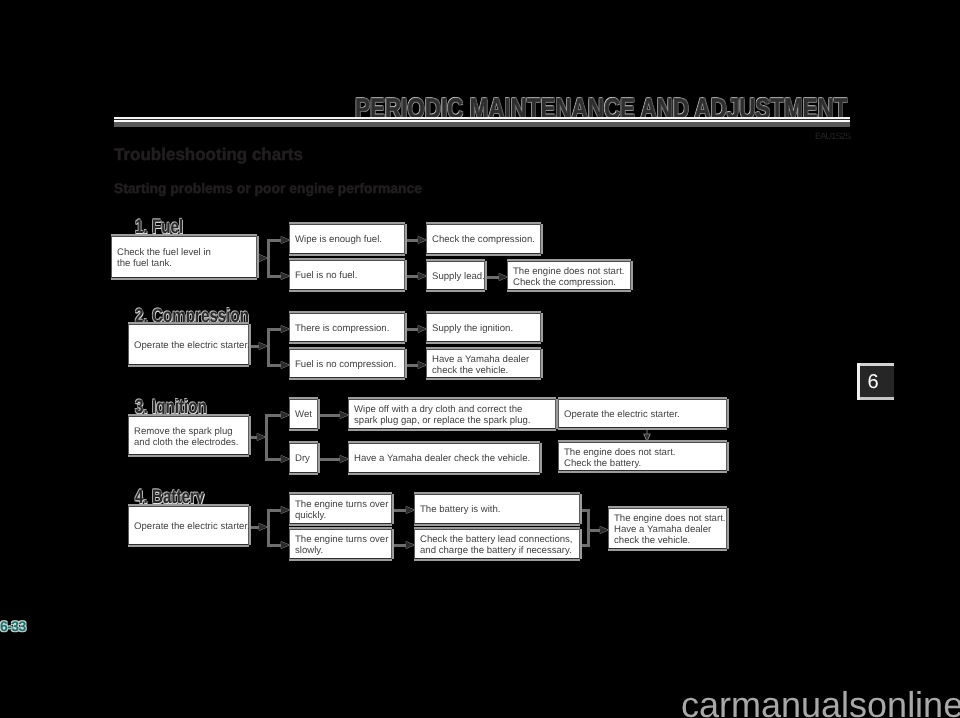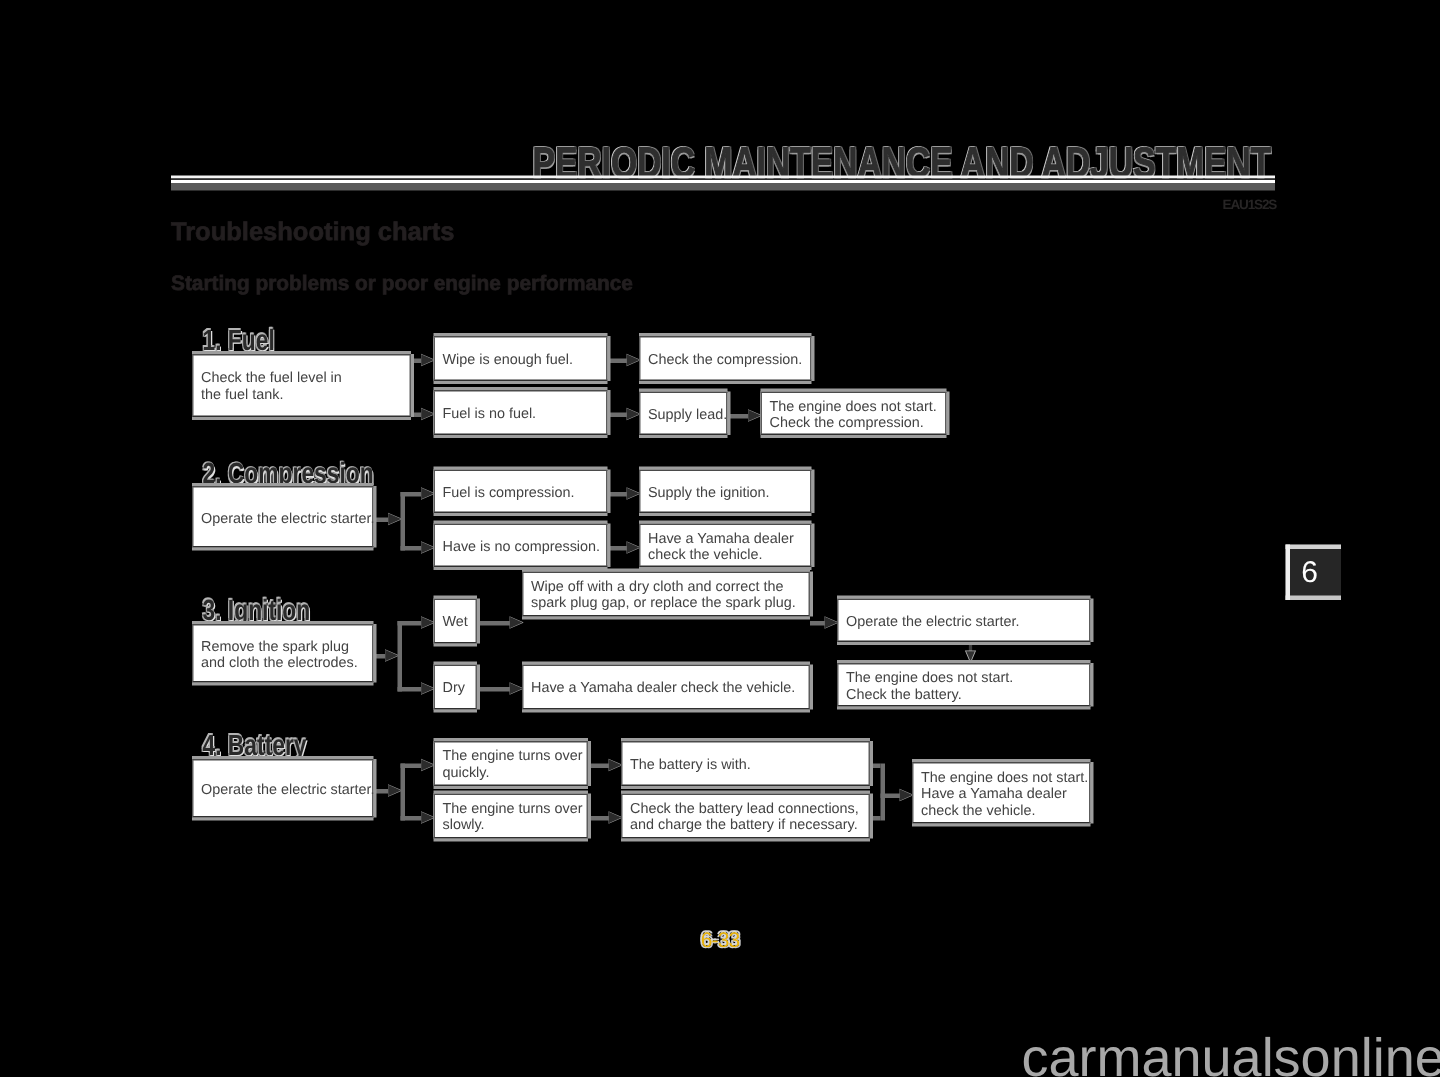--- a/index.html
+++ b/index.html
@@ -14,38 +14,38 @@
     color:#2e2e2e;white-space:nowrap;line-height:1;
     transform:scaleX(0.786);transform-origin:left top;
     -webkit-text-stroke:0.7px #2e2e2e;
     text-shadow: -1px -1px 0 #c9c9c9, 0 -1px 0 #8e8e8e, 1px -1px 0 #6a6a6a, 1px 1px 0 #9a9a9a, -1px 1px 0 #868686;}
   #hdr-rule{left:114px;top:117px;width:736px;height:11px;}
   #hdr-rule .l1{position:absolute;left:0;top:0;width:100%;height:2px;background:#f4f4f4;}
   #hdr-rule .l2{position:absolute;left:0;top:2px;width:100%;height:1px;background:#2a2a2a;}
   #hdr-rule .l3{position:absolute;left:0;top:3px;width:100%;height:2px;background:#ffffff;}
   #hdr-rule .l4{position:absolute;left:0;top:5px;width:100%;height:5px;background:#5a5a5a;}
 
-  #code{left:815px;top:132px;font-size:9px;font-weight:bold;color:#272525;letter-spacing:-0.75px;
+  #code{left:815px;top:132px;font-size:9px;font-weight:normal;color:#272525;letter-spacing:-0.75px;
      line-height:1;white-space:nowrap;}
 
   #title{left:114px;top:146px;font-size:17px;font-weight:bold;color:#231f20;letter-spacing:0px;line-height:1;
      -webkit-text-stroke:0.5px #231f20;}
   #subtitle{left:114px;top:182px;font-size:13.9px;font-weight:bold;color:#231f20;letter-spacing:0px;line-height:1;
      -webkit-text-stroke:0.5px #231f20;}
 
   
   #tab{left:857px;top:363px;width:37px;height:37px;background:#262626;}
   #tab .edge-t{position:absolute;left:0;top:0;width:100%;height:3px;background:#d2d2d2;}
   #tab .edge-b{position:absolute;left:0;bottom:0;width:100%;height:3px;background:#c6c6c6;}
   #tab .edge-l{position:absolute;left:0;top:0;width:3px;height:100%;background:#f0f0f0;}
   #tab span{position:absolute;left:0;right:5px;top:50%;transform:translateY(-50%);
      text-align:center;color:#fdfdfd;font-size:20px;line-height:1;}
 
   
-  #pgnum{left:0;right:0;top:619px;text-align:center;color:#eab308;font-size:14px;font-weight:normal;
+  #pgnum{left:0;right:0;top:619px;color:#0f766e;font-size:14px;font-weight:bold;
      line-height:1;letter-spacing:-0.6px;
      text-shadow:-1px -1px 0 #d8d8d8, 1px -1px 0 #cfcfcf, -1px 1px 0 #cfcfcf, 1px 1px 0 #c2c2c2;}
 
   
   #wm{left:681px;top:687px;color:#a8a8a8;font-size:36px;line-height:1;white-space:nowrap;
      letter-spacing:0px;}
 
   
   .sect-title{position:absolute;font-size:19.5px;font-weight:bold;color:#2a2a2a;white-space:nowrap;
      line-height:1;transform:scaleX(0.78);transform-origin:left top;
@@ -129,21 +129,21 @@
           <path d="M0.8 1.2 L9.4 5 L0.8 8.8 Z" fill="#2b2b2b"></path>
         </svg>
       </div>
       <div class="hline" style="left: 485px; top: 276px; width: 16px;"></div>
       <div class="arrw" style="left: 498px; top: 272px;">
         <svg width="10" height="10" viewBox="0 0 10 10">
           <path d="M1.2 1.6 L9.2 5 L1.2 8.4 Z" fill="none" stroke="#9e9e9e" stroke-width="1.0" stroke-linejoin="miter"></path>
           <path d="M0.8 1.2 L9.4 5 L0.8 8.8 Z" fill="#2b2b2b"></path>
         </svg>
       </div>
-      <div class="box" style="left: 128px; top: 236px; width: 146px; height: 42px;">
+      <div class="box" style="left: 111px; top: 236px; width: 146px; height: 42px;">
         <div class="tx">Check the fuel level in
 the fuel tank.</div>
       </div>
       <div class="box" style="left: 289px; top: 224px; width: 116px; height: 30px;">
         <div class="tx">Wipe is enough fuel.</div>
       </div>
       <div class="box" style="left: 289px; top: 260px; width: 116px; height: 30px;">
         <div class="tx">Fuel is no fuel.</div>
       </div>
       <div class="box" style="left: 426px; top: 224px; width: 115px; height: 30px;">
@@ -190,24 +190,24 @@
       <div class="arrw" style="left: 417px; top: 360px;">
         <svg width="10" height="10" viewBox="0 0 10 10">
           <path d="M1.2 1.6 L9.2 5 L1.2 8.4 Z" fill="none" stroke="#9e9e9e" stroke-width="1.0" stroke-linejoin="miter"></path>
           <path d="M0.8 1.2 L9.4 5 L0.8 8.8 Z" fill="#2b2b2b"></path>
         </svg>
       </div>
       <div class="box" style="left: 128px; top: 324px; width: 121px; height: 41px;">
         <div class="tx">Operate the electric starter.</div>
       </div>
       <div class="box" style="left: 289px; top: 313px; width: 116px; height: 29px;">
-        <div class="tx">Fuel is compression.</div>
+        <div class="tx">There is compression.</div>
       </div>
       <div class="box" style="left: 289px; top: 349px; width: 116px; height: 29px;">
-        <div class="tx">Have is no compression.</div>
+        <div class="tx">Fuel is no compression.</div>
       </div>
       <div class="box" style="left: 426px; top: 313px; width: 115px; height: 29px;">
         <div class="tx">Supply the ignition.</div>
       </div>
       <div class="box" style="left: 426px; top: 349px; width: 115px; height: 29px;">
         <div class="tx">Have a Yamaha dealer
 check the vehicle.</div>
       </div>
       <div class="sect-title abs" style="left: 135px; top: 398px;">3. Ignition</div>
       <div class="hline" style="left: 249px; top: 436px; width: 10px;"></div>
@@ -263,21 +263,21 @@
       <div class="box" style="left: 128px; top: 416px; width: 121px; height: 39px;">
         <div class="tx">Remove the spark plug
 and cloth the electrodes.</div>
       </div>
       <div class="box" style="left: 289px; top: 399px; width: 29px; height: 30px;">
         <div class="tx">Wet</div>
       </div>
       <div class="box" style="left: 289px; top: 443px; width: 29px; height: 30px;">
         <div class="tx">Dry</div>
       </div>
-      <div class="box" style="left: 348px; top: 381px; width: 192px; height: 30px;">
+      <div class="box" style="left: 348px; top: 399px; width: 208px; height: 30px;">
         <div class="tx">Wipe off with a dry cloth and correct the
 spark plug gap, or replace the spark plug.</div>
       </div>
       <div class="box" style="left: 348px; top: 443px; width: 192px; height: 30px;">
         <div class="tx">Have a Yamaha dealer check the vehicle.</div>
       </div>
       <div class="box" style="left: 558px; top: 399px; width: 169px; height: 29px;">
         <div class="tx">Operate the electric starter.</div>
       </div>
       <div class="box" style="left: 558px; top: 442px; width: 169px; height: 29px;">

